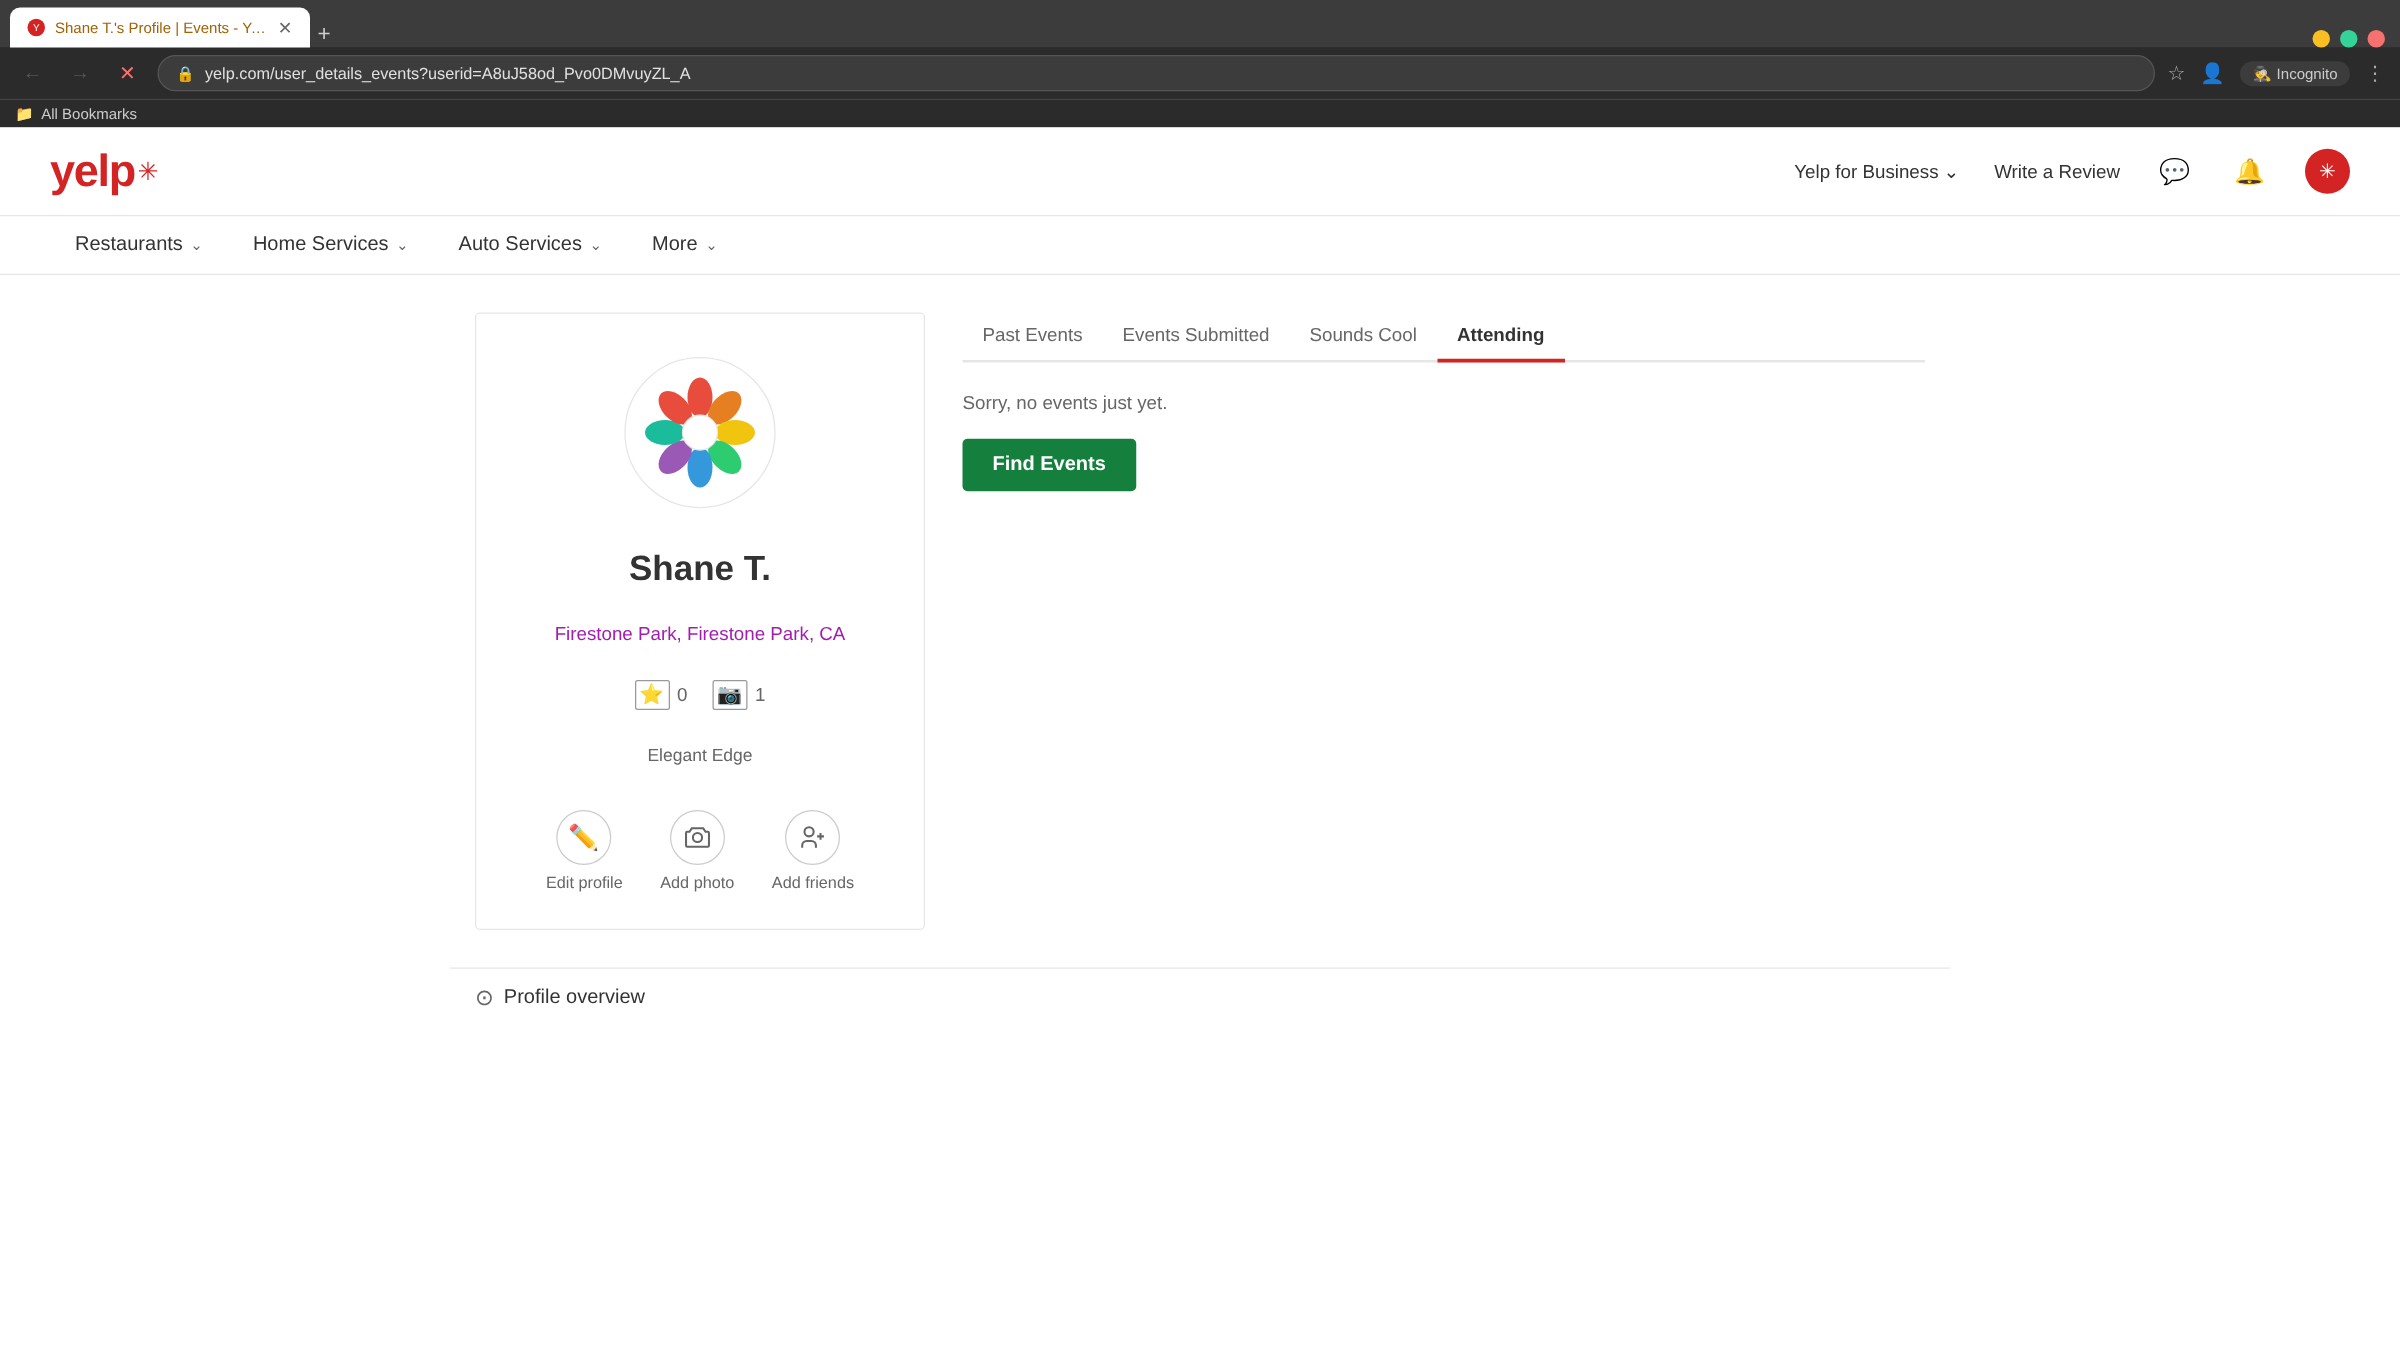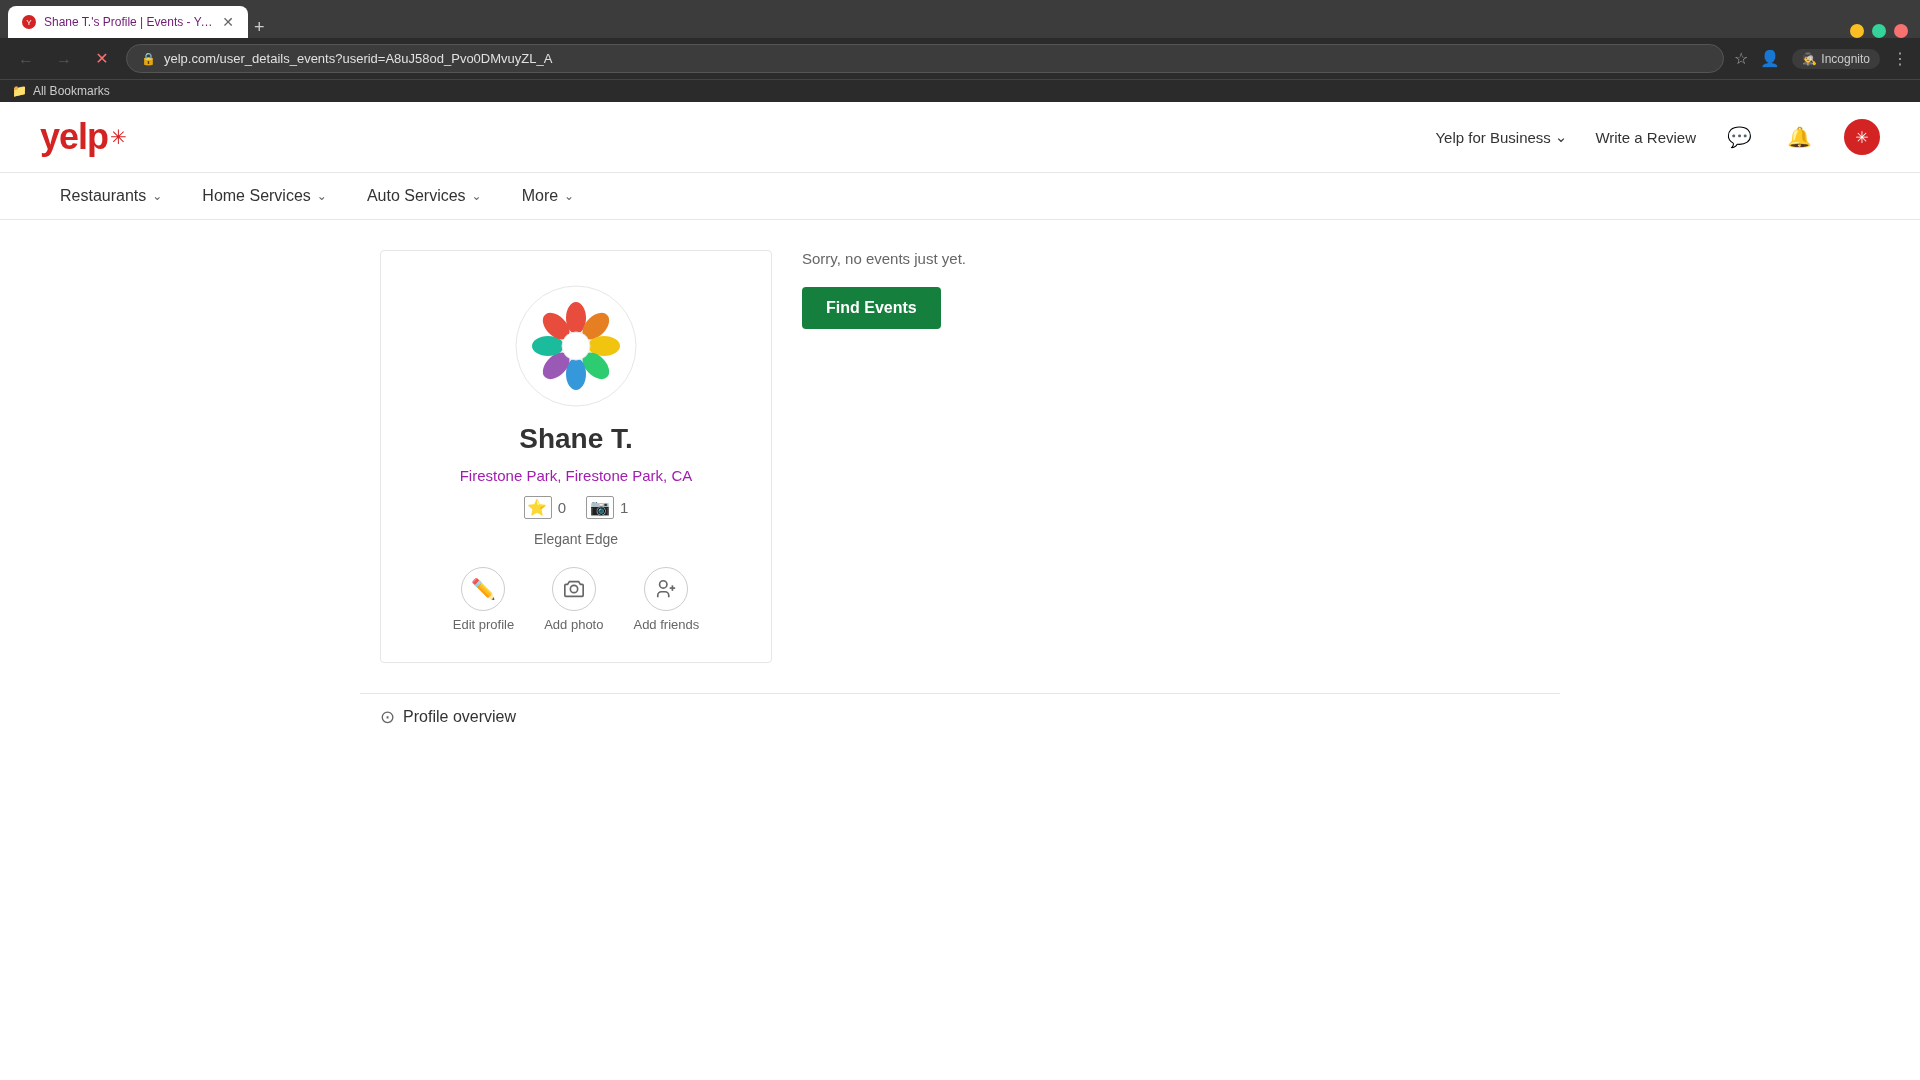--- a/index.html
+++ b/index.html
@@ -40,21 +40,21 @@
       max-width: 240px;
     }
     .tab-favicon {
       width: 14px; height: 14px;
       background: #d32323;
       border-radius: 50%;
       font-size: 8px;
       display: flex; align-items: center; justify-content: center;
       color: white;
     }
-    .tab-title { flex: 1; font-size: 12px; color: #701a75; white-space: nowrap; overflow: hidden; text-overflow: ellipsis; }
+    .tab-title { flex: 1; font-size: 12px; color: #a16207; white-space: nowrap; overflow: hidden; text-overflow: ellipsis; }
     .tab-close { color: #666; font-size: 14px; cursor: pointer; }
     .tab-new { color: #ccc; font-size: 18px; margin-left: 6px; cursor: pointer; background: none; border: none; }
 
     .browser-toolbar {
       display: flex;
       align-items: center;
       padding: 6px 12px;
       background: #2b2b2b;
       gap: 10px;
     }
@@ -224,29 +224,29 @@
     .yelp-main {
       display: flex;
       max-width: 1200px;
       margin: 0 auto;
       padding: 30px 20px;
       gap: 30px;
     }
 
     
     .profile-card {
-      width: 392px;
+      width: 360px;
       flex-shrink: 0;
       border: 1px solid #e6e6e6;
       border-radius: 4px;
       padding: 30px 20px;
       display: flex;
       flex-direction: column;
       align-items: center;
-      gap: 12px;
+      gap: 28px;
     }
     .profile-avatar-img {
       width: 130px; height: 130px;
       display: flex; align-items: center; justify-content: center;
     }
     .profile-avatar-img svg { width: 130px; height: 130px; }
     .profile-name {
       font-size: 28px;
       font-weight: 700;
       color: #333;
@@ -521,20 +521,34 @@
               <line x1="16" y1="11" x2="22" y2="11"></line>
             </svg>
           </div>
           <span class="profile-action-label">Add friends</span>
         </div>
       </div>
     </div>
 
     <div class="events-section">
 
+      <div class="events-tabs">
+        <div class="events-tab">
+          <span>Past Events</span>
+        </div>
+        <div class="events-tab">
+          <span>Events Submitted</span>
+        </div>
+        <div class="events-tab">
+          <span>Sounds Cool</span>
+        </div>
+        <div class="events-tab active">
+          <span>Attending</span>
+        </div>
+      </div>
 
       <p class="events-empty">Sorry, no events just yet.</p>
 
       <button class="find-events-btn">Find Events</button>
     </div>
 
   </div>
 
   <div class="profile-overview-bar">
     <span class="overview-icon">⊙</span>

